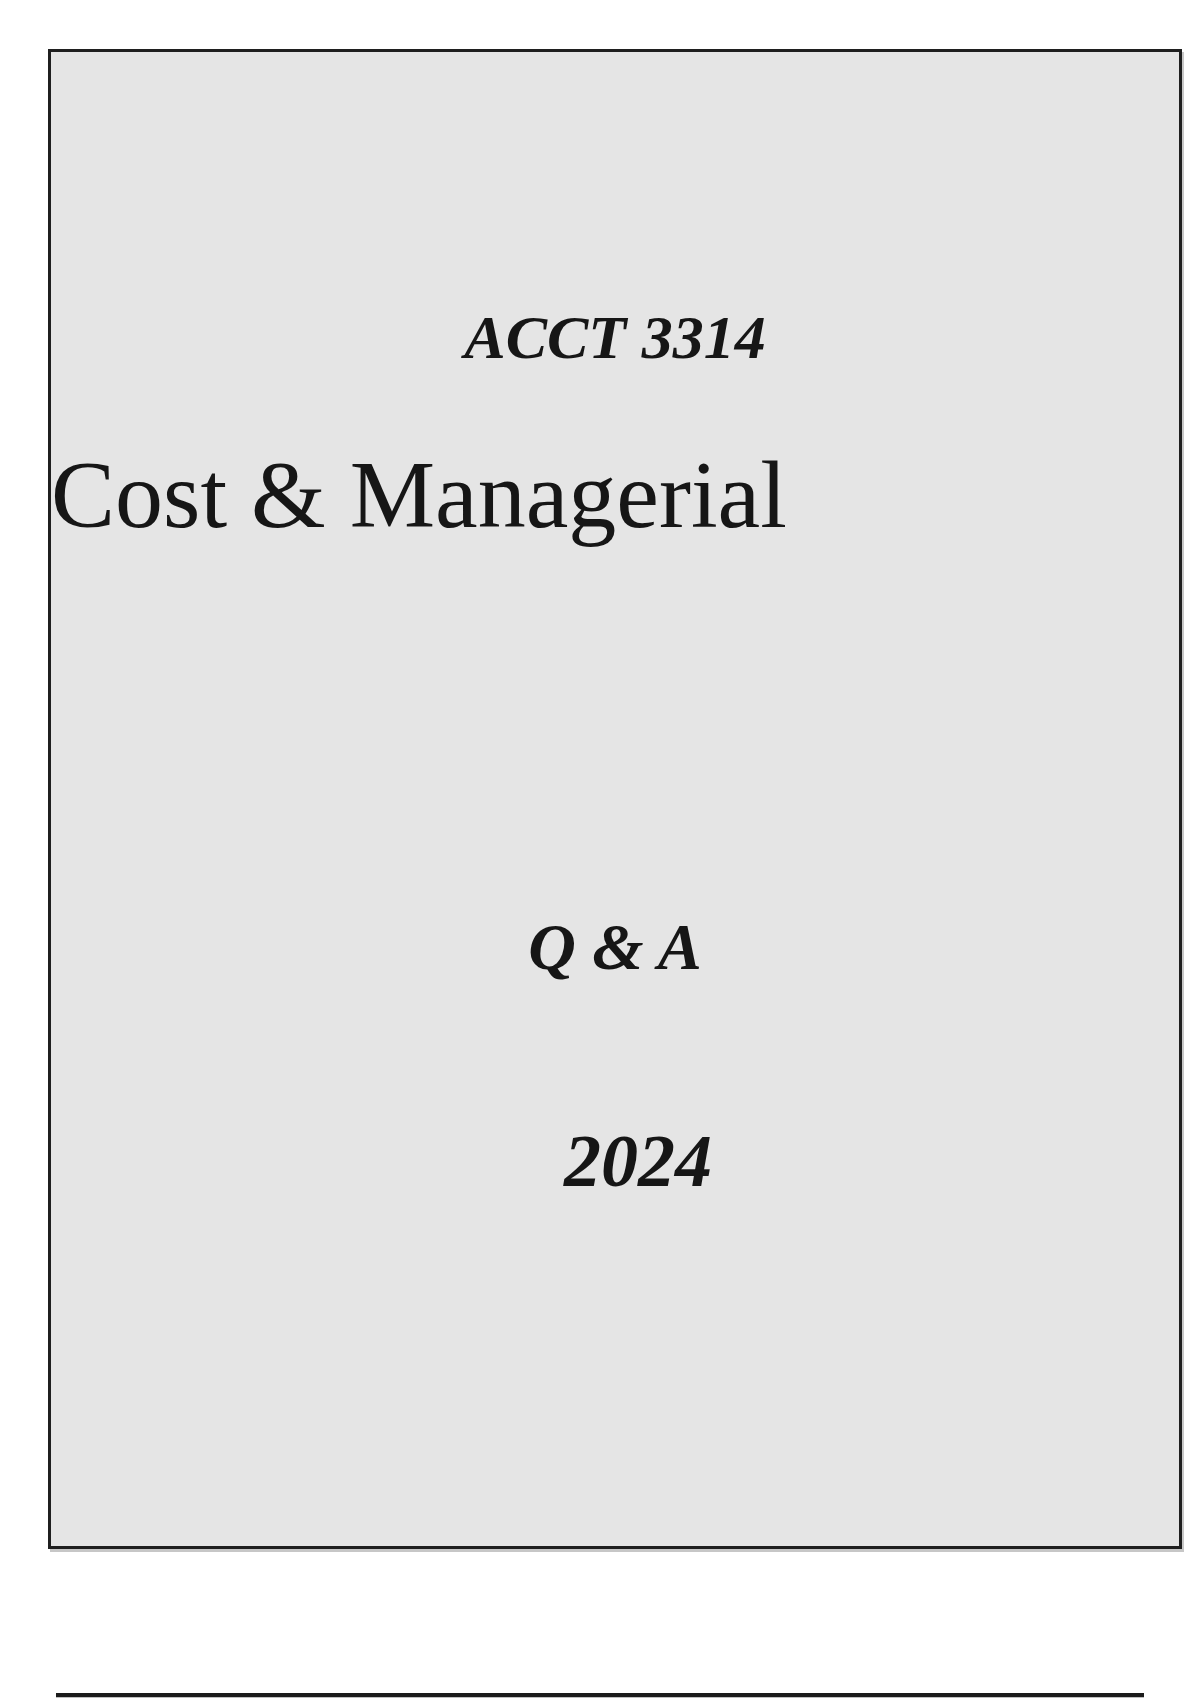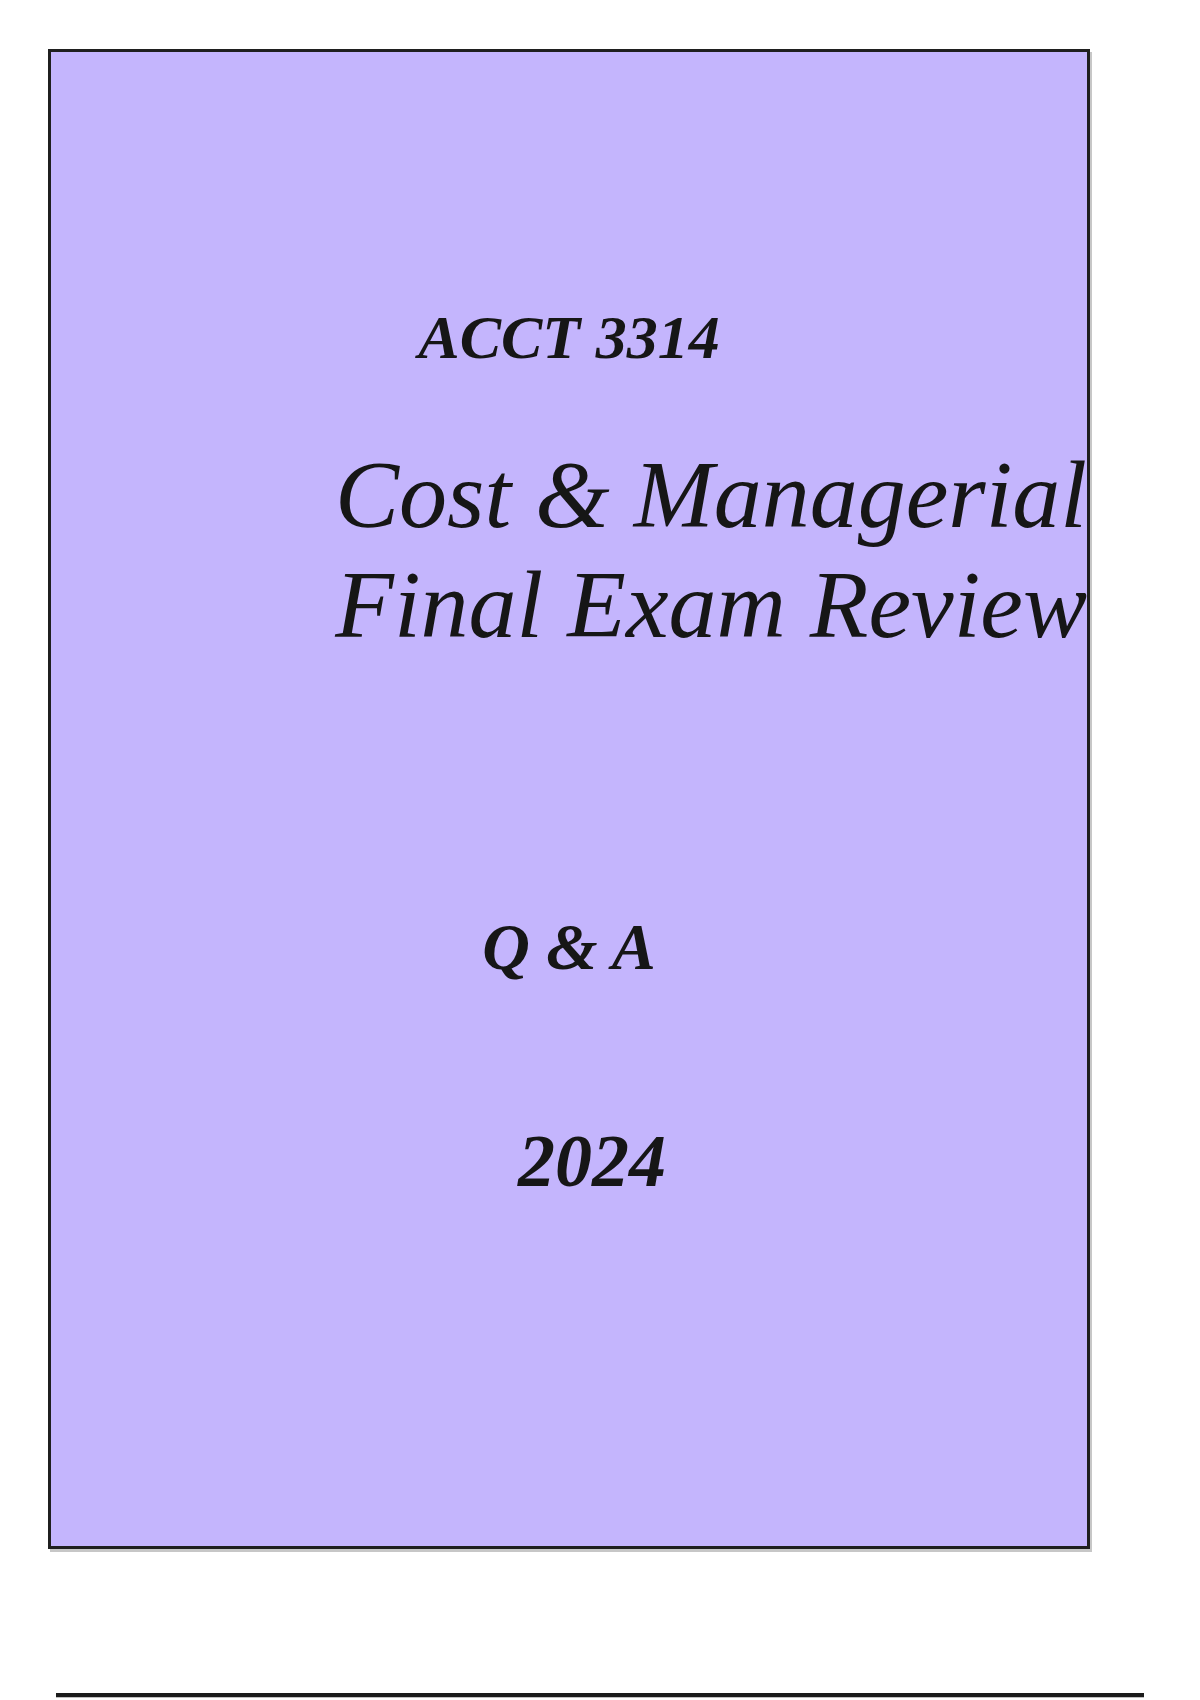--- a/index.html
+++ b/index.html
@@ -13,46 +13,45 @@
     height: 1700px;
     background: #ffffff;
     overflow: hidden;
     font-family: "Liberation Serif", "DejaVu Serif", serif;
     color: #161616;
   }
   .cover-box {
     position: absolute;
     left: 48px;
     top: 49px;
-    width: 1042px;
+    width: 1134px;
     height: 1500px;
     box-sizing: border-box;
     border: 3px solid #1f1f1f;
-    background: #c4b5fd;
+    background: #e5e5e5;
     box-shadow: 2px 3px 0 rgba(0,0,0,0.22);
   }
   .course-code {
     position: absolute;
     left: 0;
     right: 0;
     top: 254px;
     text-align: center;
     font-style: italic;
     font-weight: bold;
     font-size: 62px;
     line-height: 1;
     white-space: nowrap;
   }
   .main-title {
     position: absolute;
     left: 0;
     right: 0;
     top: 388px;
-    text-align: right;
-    font-style: italic;
+    text-align: left;
     font-weight: normal;
     font-size: 96px;
     line-height: 110px;
     white-space: nowrap;
   }
   .qa-label {
     position: absolute;
     left: 0;
     right: 0;
     top: 862px;
@@ -88,21 +87,20 @@
 </style>
 </head>
 <body>
 
 <div class="page">
   <div class="cover-box">
     <div class="course-code">ACCT 3314</div>
 
     <div class="main-title">
       <div>Cost &amp; Managerial</div>
-      <div>Final Exam Review</div>
     </div>
 
     <div class="qa-label">Q &amp; A</div>
 
     <div class="year-label">2024</div>
   </div>
 
   <div class="next-page-rule"></div>
 </div>
 

